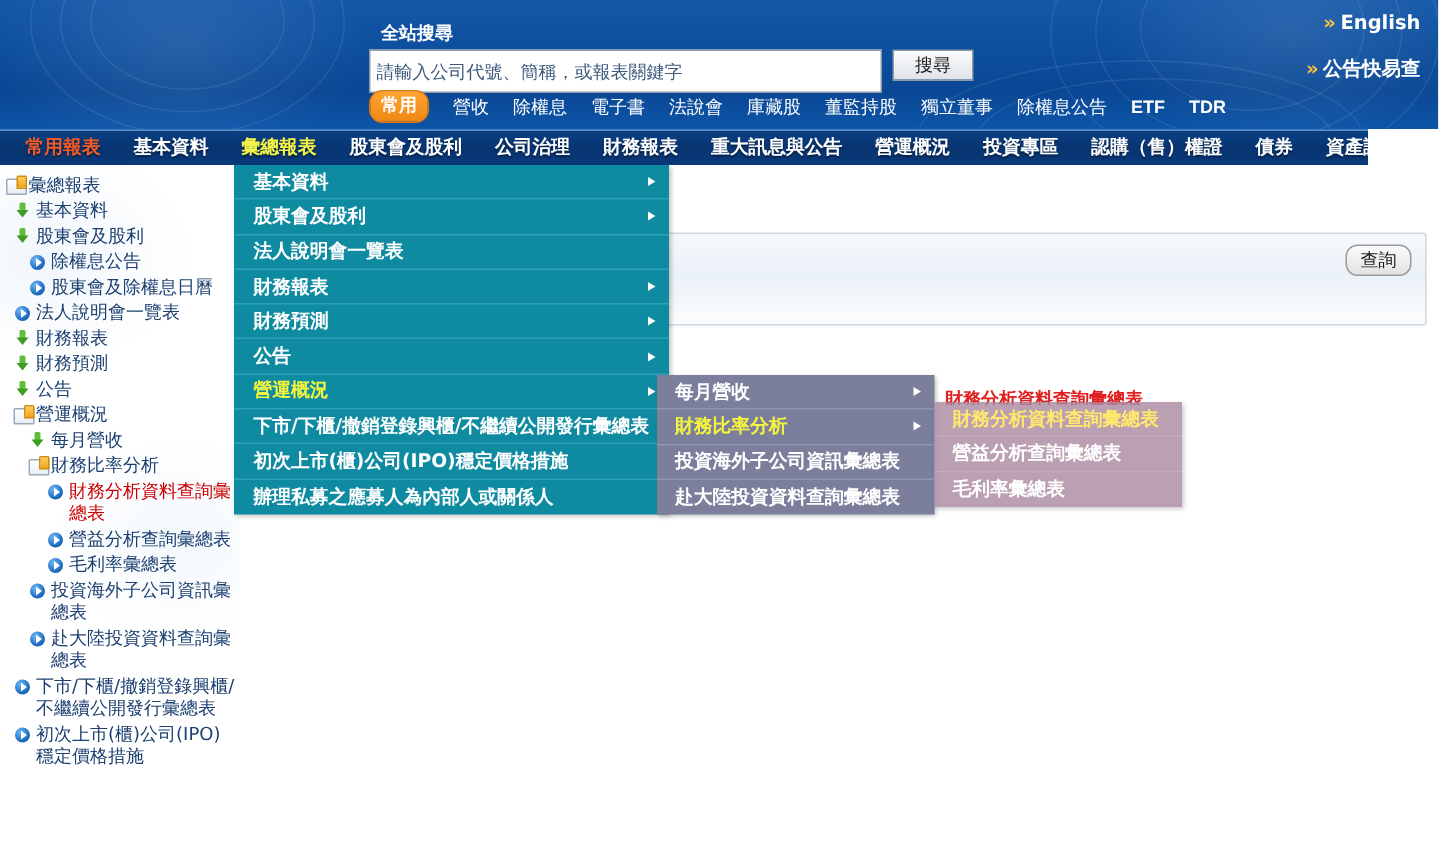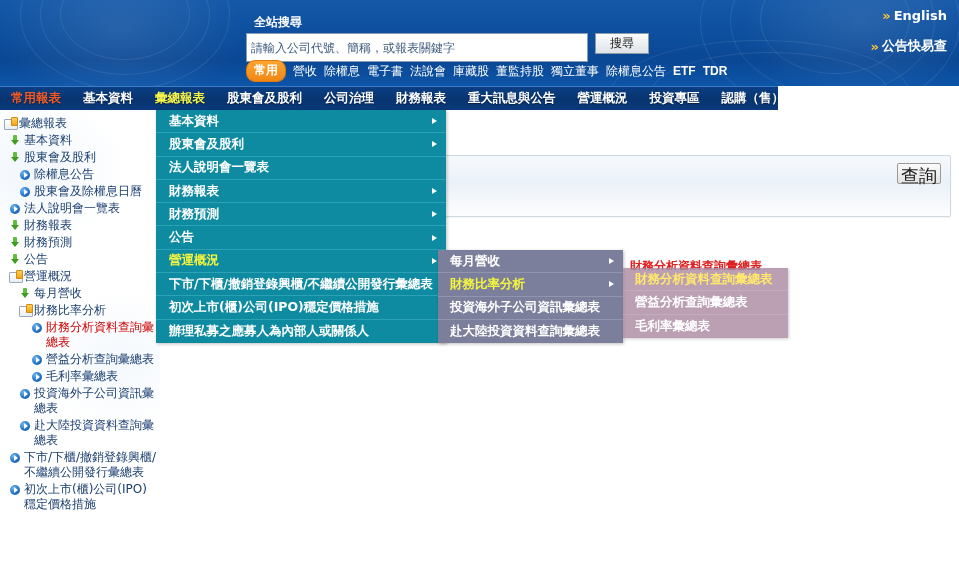--- a/index.html
+++ b/index.html
@@ -78,21 +78,21 @@
     background: linear-gradient(180deg,#fcfcfc 0%, #eceff2 50%, #dfe3e8 100%);
     border: 1px solid #8d9aa8;
     font-size: 12px; color: #1b1b1b;
     font-family: "DejaVu Sans", sans-serif;
     cursor: pointer;
     padding: 0 14px;
   }
 
   .quick-row {
     position: absolute; left: 246px; top: 60px;
-    display: flex; align-items: center; gap: 7px;
+    display: flex; align-items: center; gap: 16px;
     white-space: nowrap;
   }
   .quick-badge {
     background: linear-gradient(180deg,#ffa530 0%, #f08715 100%);
     color: #ffffff; font-size: 12px; font-weight: bold;
     border-radius: 9px;
     padding: 1px 7px 2px 7px;
     border: 1px solid #e07a0d;
     font-family: "DejaVu Sans", sans-serif;
   }
@@ -113,25 +113,25 @@
     color: #ffffff; font-size: 13px; font-weight: bold;
     margin-bottom: 14px;
     text-decoration: none; cursor: pointer;
     font-family: "DejaVu Sans", sans-serif;
   }
   .corner-link .chev { color: #ffc43d; font-size: 13px; letter-spacing: -3px; padding-right:3px; }
 
   
   .navbar {
     position: absolute; left: 0; top: 86px;
-    width: 778px; height: 24px;
+    width: 912px; height: 24px;
     background: linear-gradient(180deg,#0a3f84 0%, #083470 55%, #0a3a7c 100%);
     border-top: 1px solid #3b7cc4;
     display: flex; align-items: center;
-    padding-left: 0;
+    padding-left: 6px;
     overflow: hidden;
   }
   .nav-item {
     color: #ffffff;
     font-size: 12.5px; font-weight: bold;
     font-family: "DejaVu Sans", sans-serif;
     padding: 0 11px;
     white-space: nowrap;
     cursor: pointer;
     text-shadow: 0 1px 1px rgba(0,0,0,0.4);
@@ -229,22 +229,22 @@
     position: absolute; left: 249px; top: 53px;
     width: 22px; height: 17px;
     background: #ffffff;
     border: 2px solid #1a1a1a;
   }
   .query-btn {
     position: absolute; right: 18px; top: 53px;
     width: 44px; height: 21px;
     background: linear-gradient(180deg,#fbfbfb 0%, #efefef 50%, #e2e2e2 100%);
     border: 1px solid #9a9a9a;
-    border-radius: 2px;
-    font-size: 18px; color: #1b1b1b;
+    border-radius: 8px;
+    font-size: 12px; color: #1b1b1b;
     font-family: "DejaVu Sans", sans-serif;
     cursor: pointer;
     padding: 0;
   }
   .tab-chip {
     position: absolute; left: 253px; top: 118px;
     min-width: 17px; height: 19px;
     background: linear-gradient(180deg,#fafafa,#ededed);
     border: 1px solid #dadada;
     font-size: 11px; color: #666e78;

